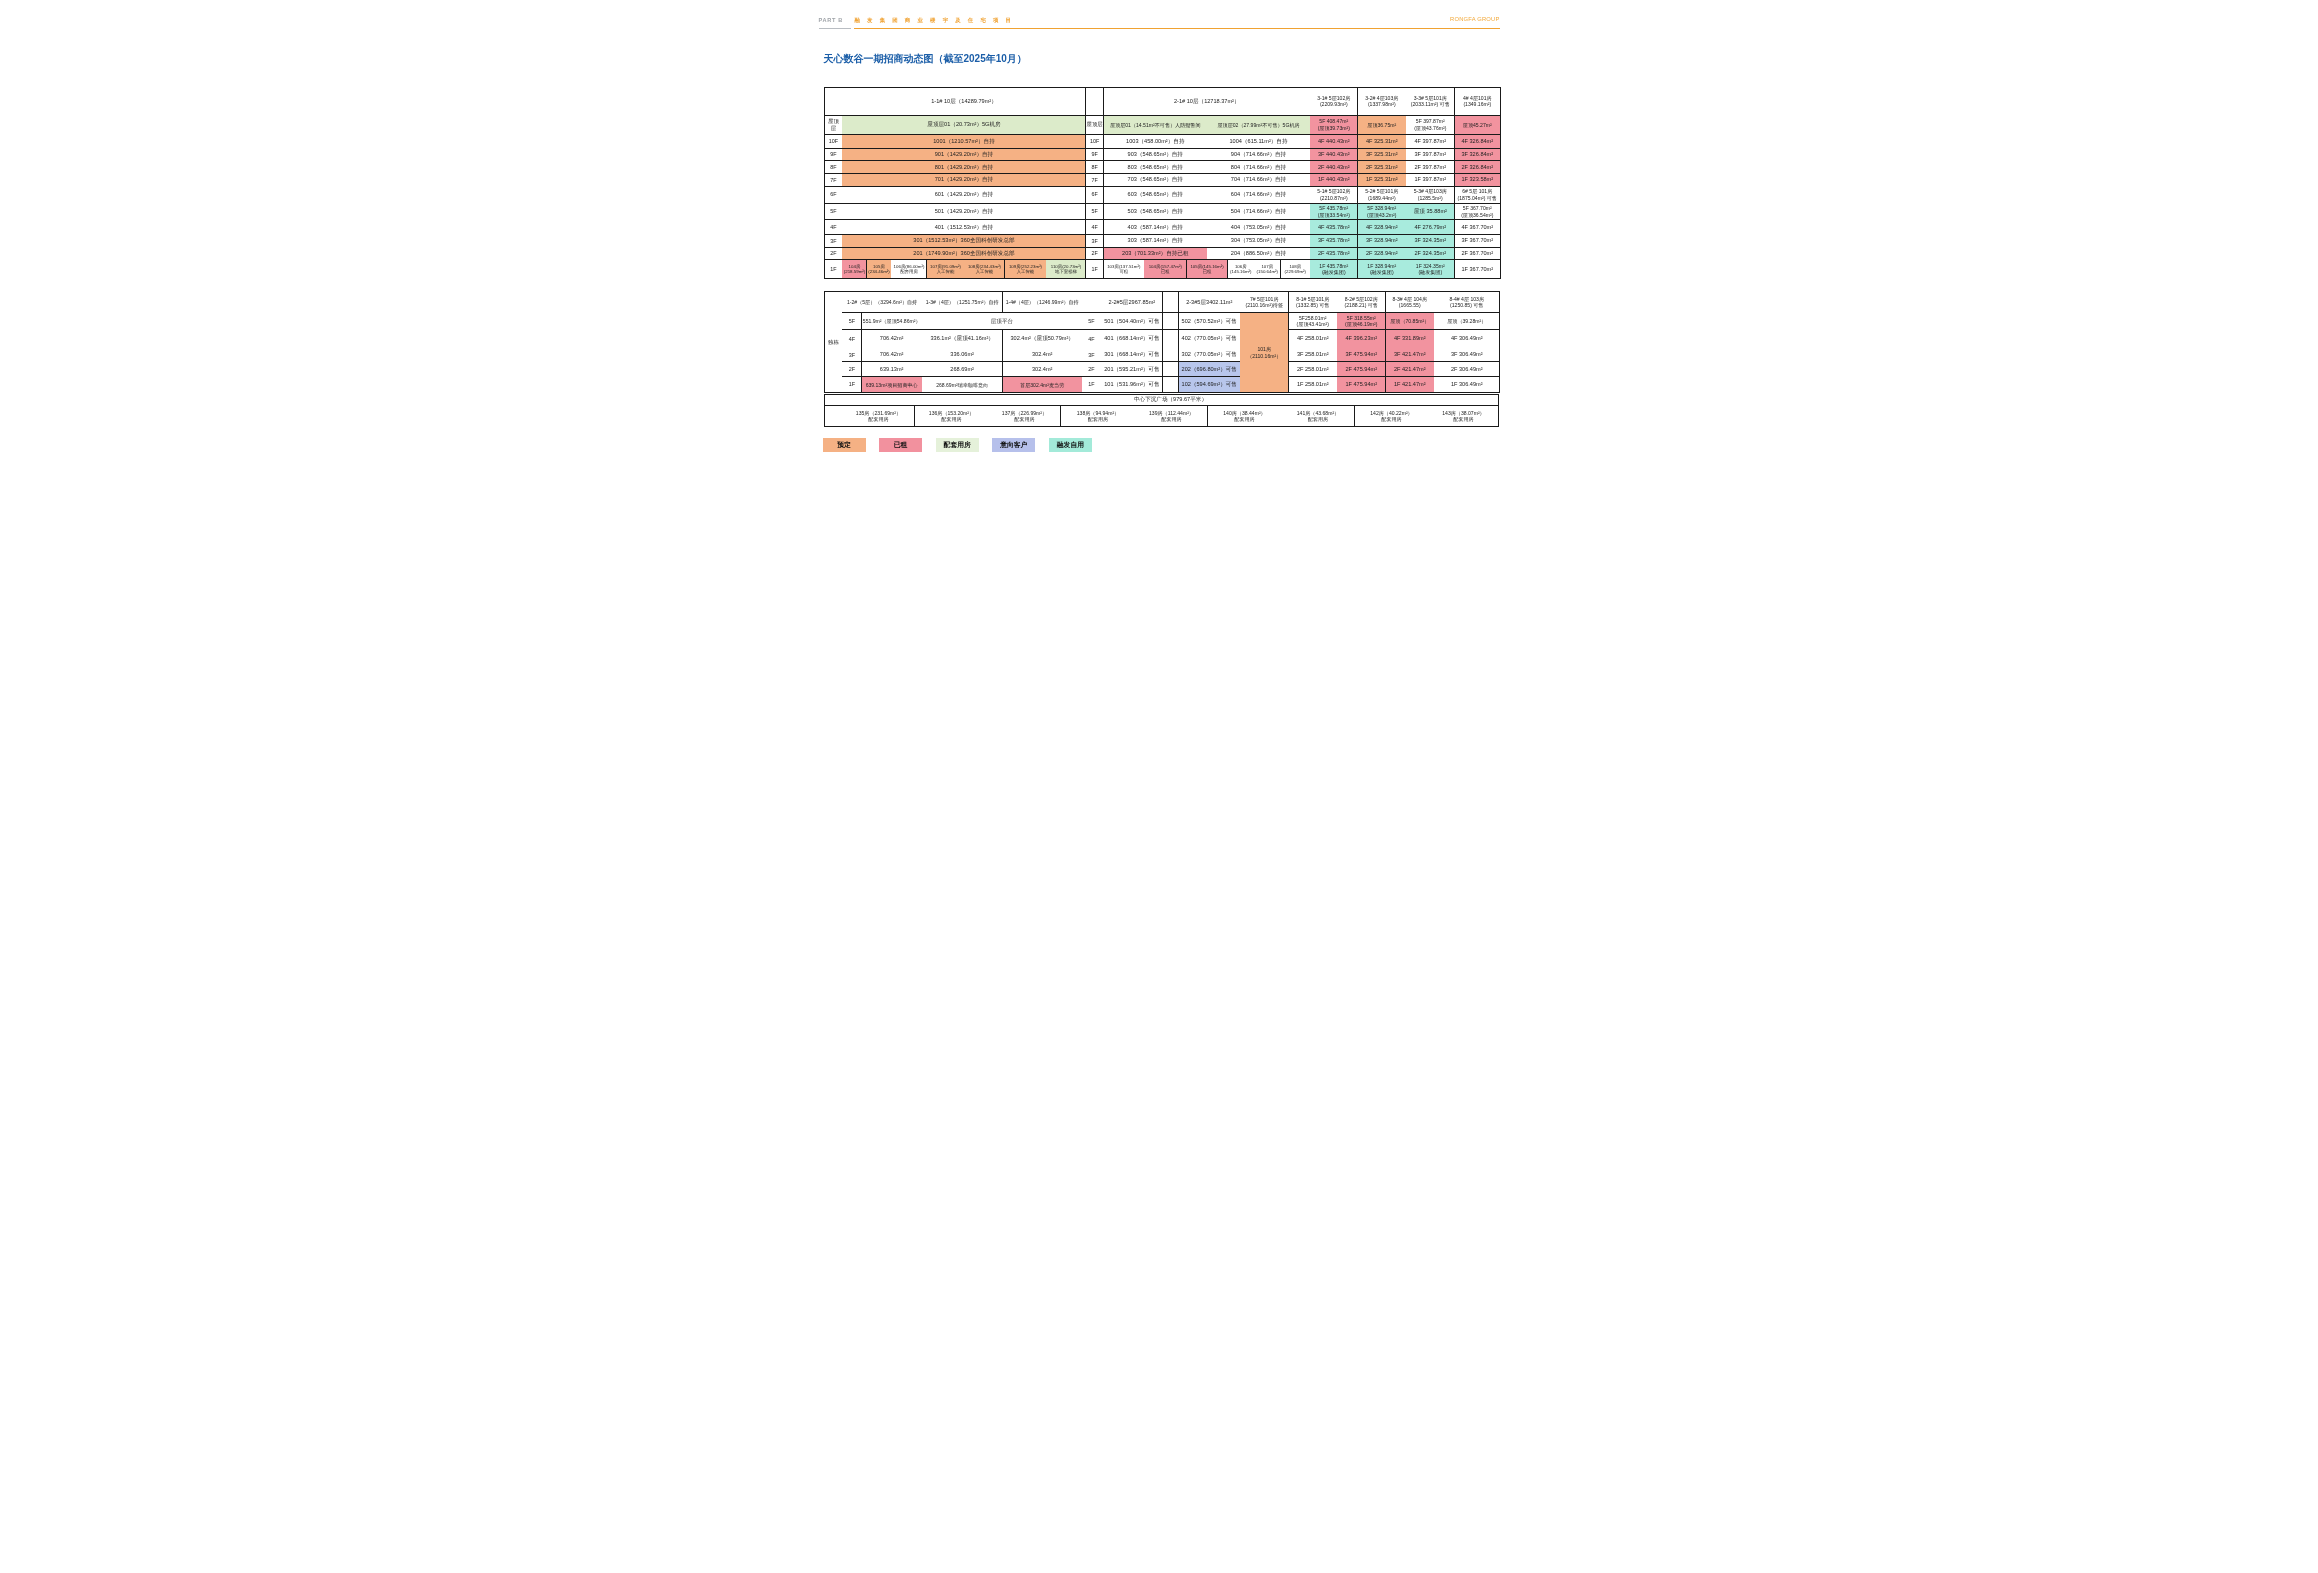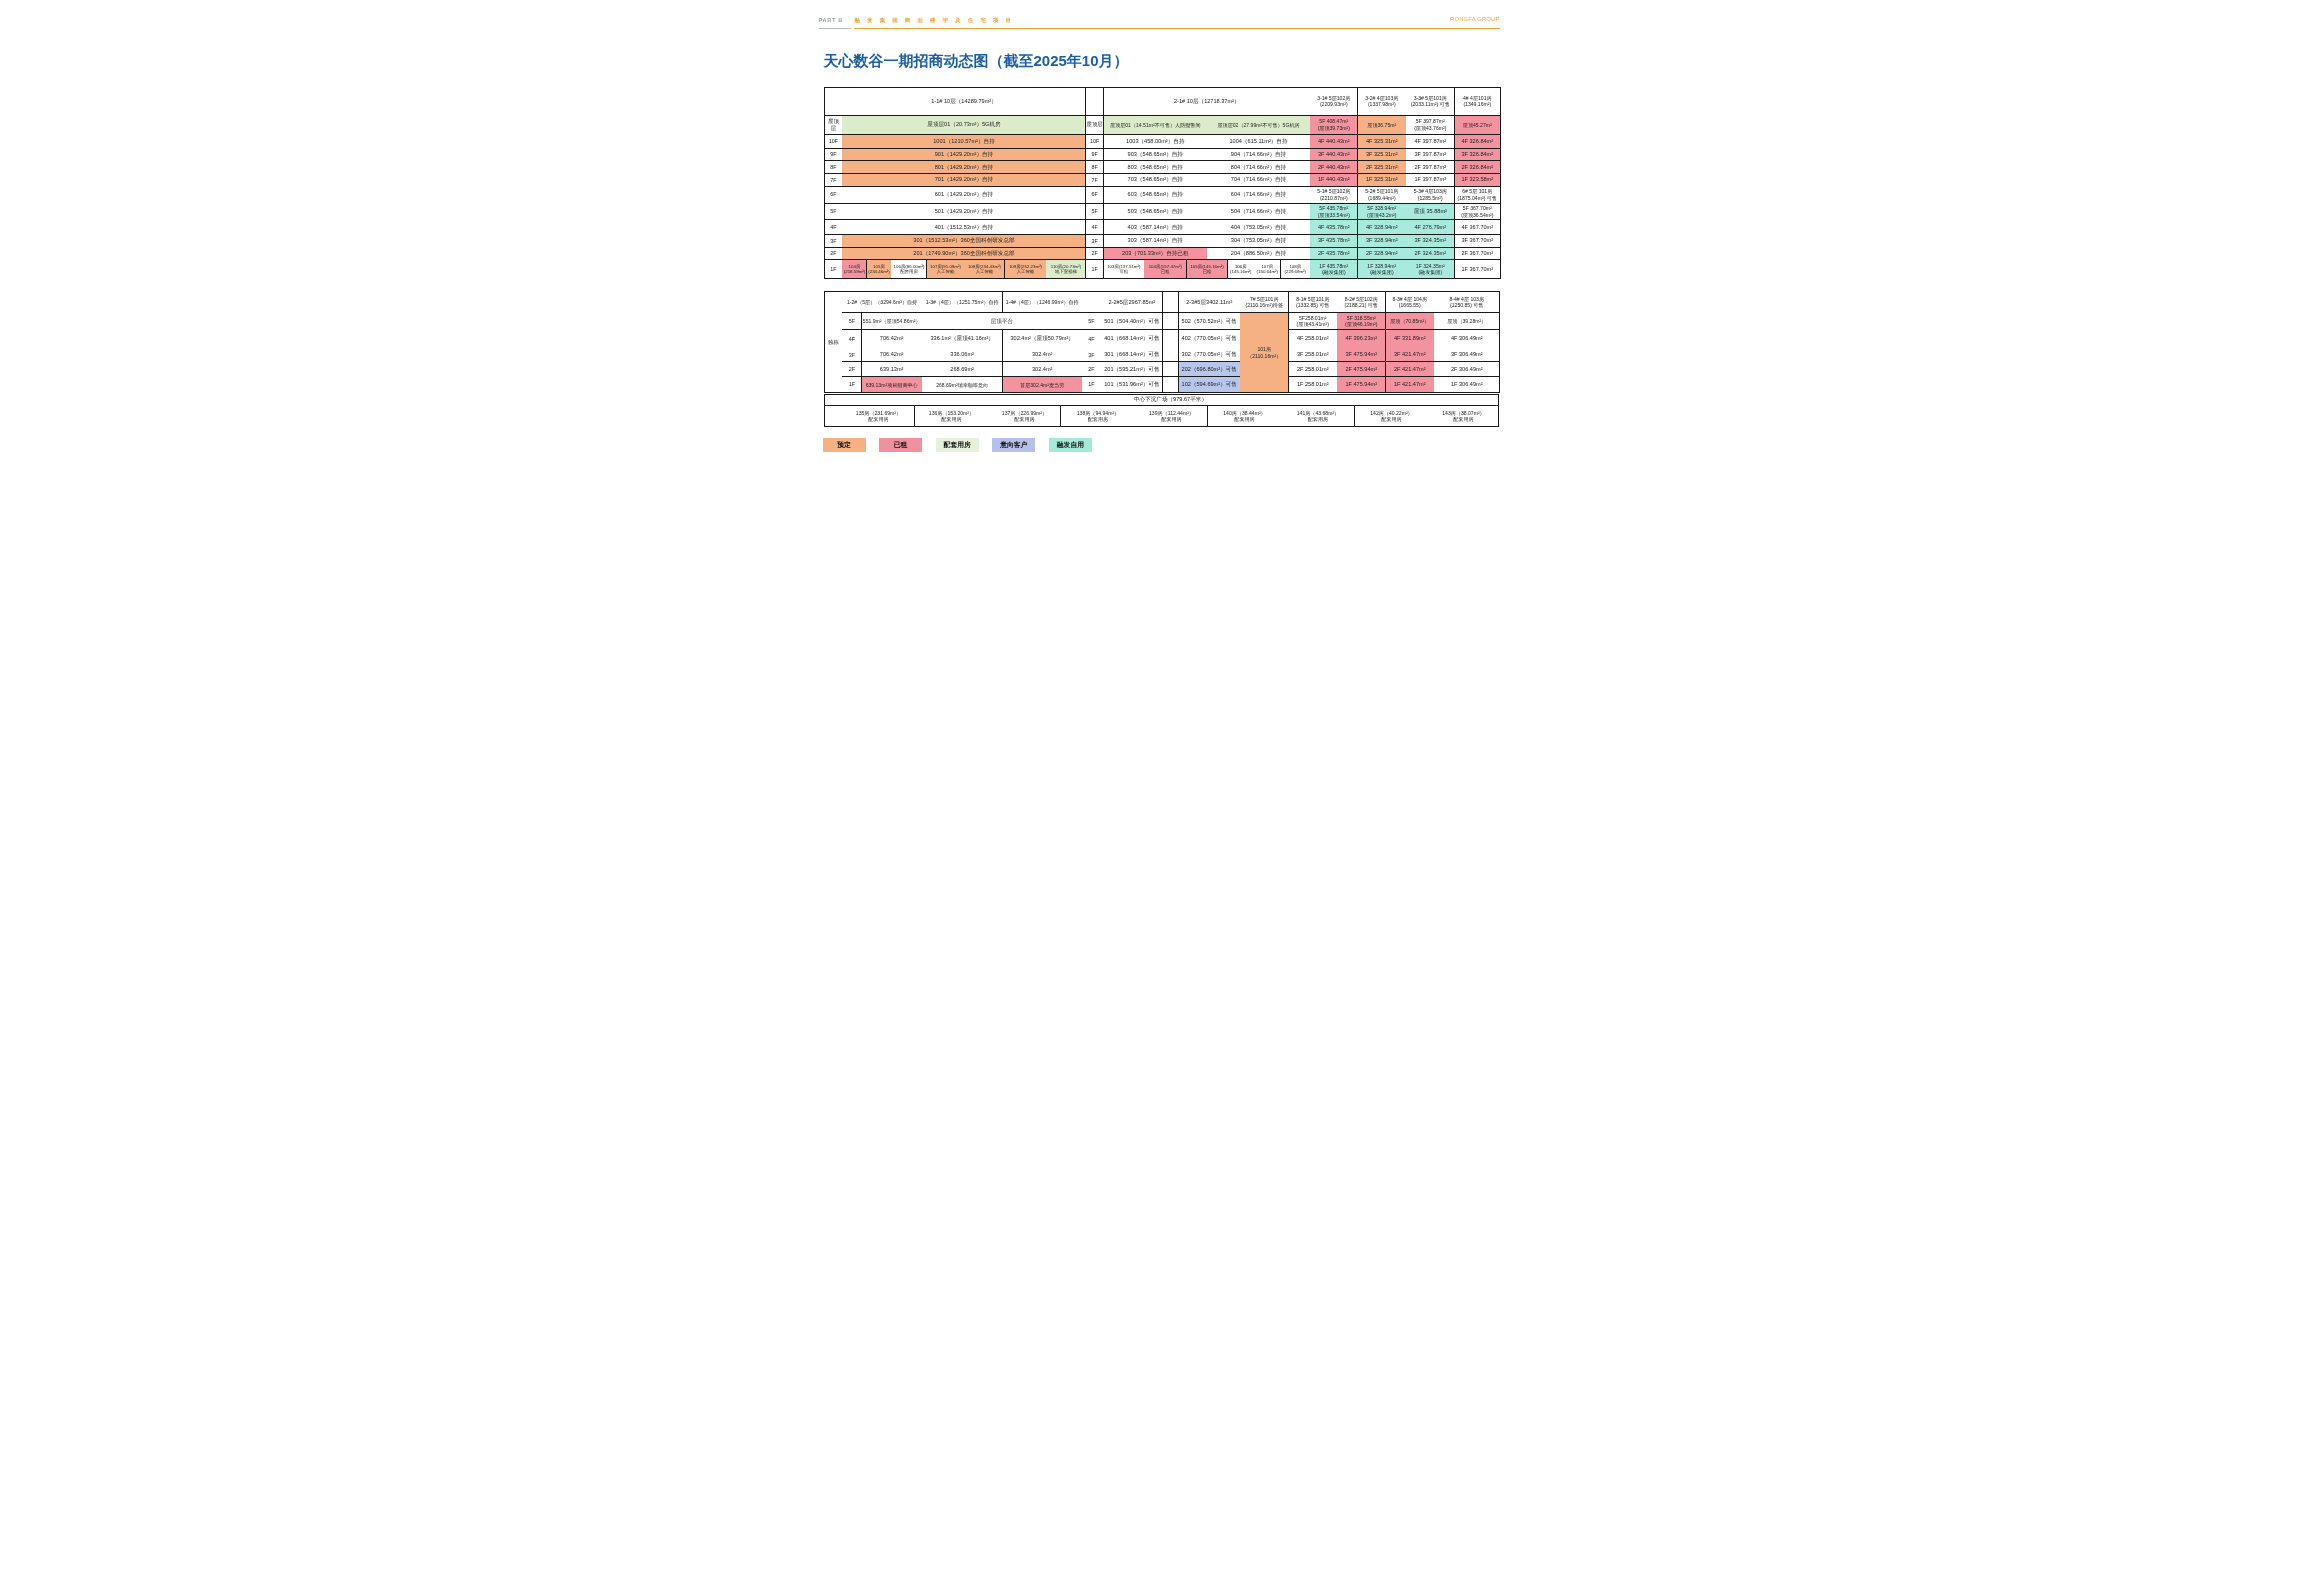--- a/index.html
+++ b/index.html
@@ -3,21 +3,21 @@
 <meta charset="utf-8">
 <style>
   html,body{margin:0;padding:0;background:#ffffff;}
   .page{position:relative;width:725px;height:492px;margin:0 auto;background:#ffffff;
         font-family:"Liberation Sans","DejaVu Sans",sans-serif;overflow:hidden;}
   .part{position:absolute;left:22px;top:17px;font-size:5.6px;font-weight:700;color:#9FA3A8;letter-spacing:0.7px;}
   .subtitle{position:absolute;left:58px;top:17px;font-size:5.4px;font-weight:700;color:#F0A232;letter-spacing:7.2px;white-space:nowrap;}
   .brand{position:absolute;right:22px;top:16.4px;font-size:5.8px;color:#F2A93B;letter-spacing:0.2px;}
   .rule-gray{position:absolute;left:22px;top:27.6px;width:32px;height:0.9px;background:#B9BDC2;}
   .rule-orange{position:absolute;left:57px;top:27.6px;width:646px;height:0.9px;background:#F0A232;}
-  .title{position:absolute;left:27px;top:52px;font-size:15px;font-weight:700;color:#1B5EA8;}
+  .title{position:absolute;left:27px;top:52px;font-size:10px;font-weight:700;color:#1B5EA8;}
   .grid{position:absolute;display:grid;background:#1a1a1a;padding:0.9px;row-gap:0.9px;column-gap:0.5px;}
   .cell{background:#fff;display:flex;align-items:center;justify-content:center;text-align:center;
         font-size:5.6px;line-height:1.25;color:#222;white-space:pre-line;overflow:hidden;padding:0 0.5px;}
   .s1{font-size:4.4px;line-height:1.3;}
   .s2{font-size:5.1px;line-height:1.25;}
   .lab{font-size:5.4px;}
   .legend{position:absolute;left:26px;top:438px;display:flex;gap:13.6px;}
   .legend .swatch{width:43px;height:13.6px;display:flex;align-items:center;justify-content:center;
         font-size:6.8px;font-weight:700;color:#111;}
 </style>

